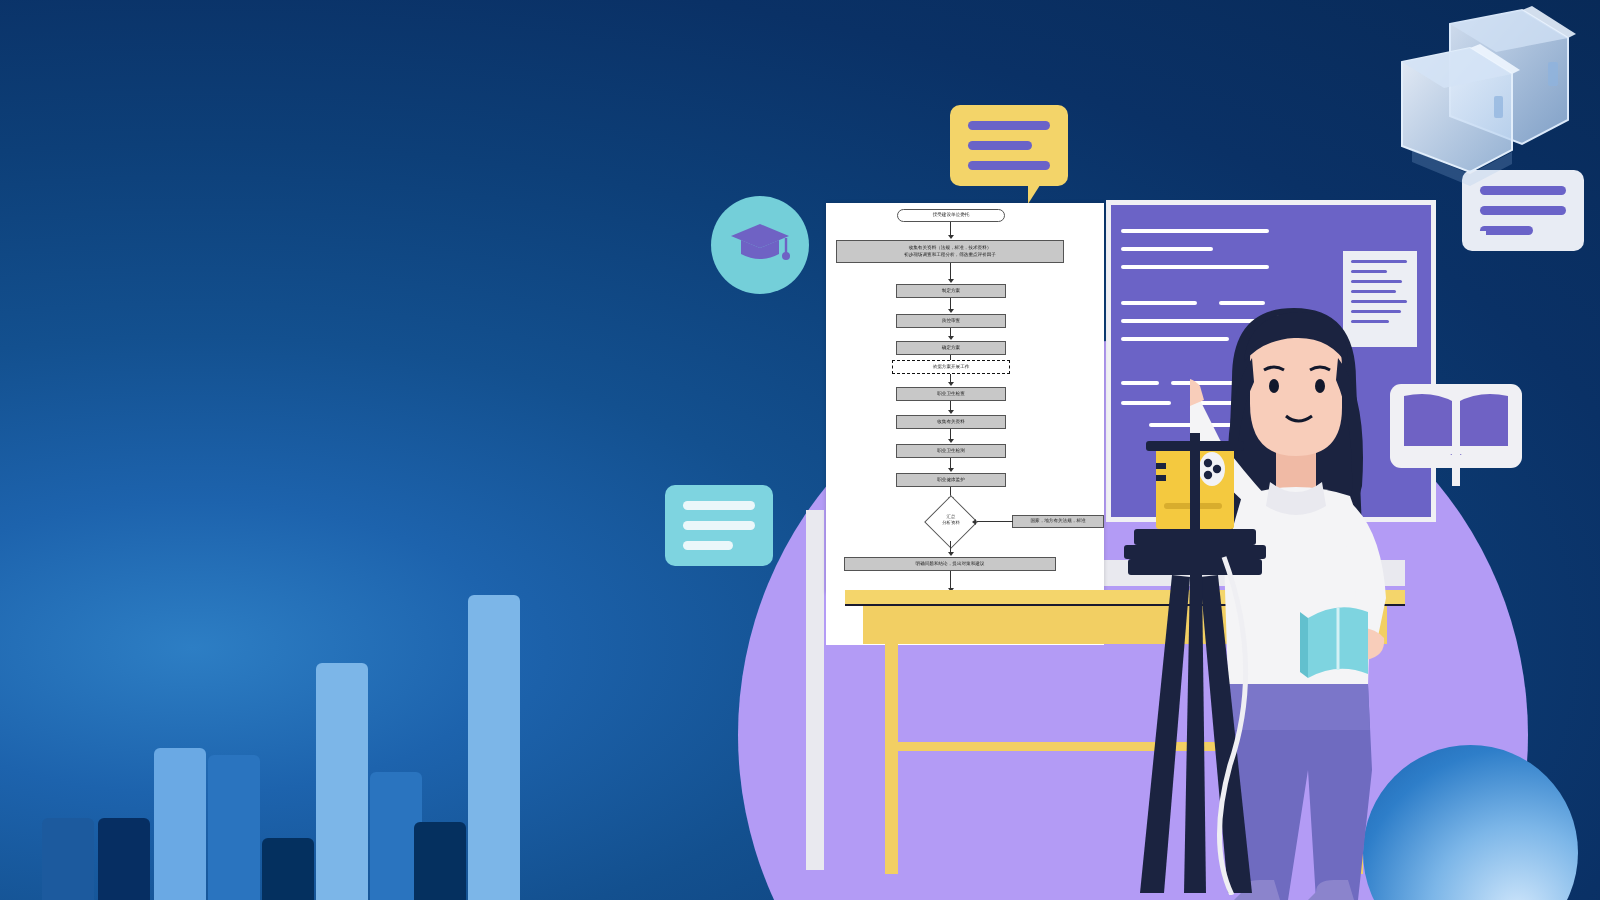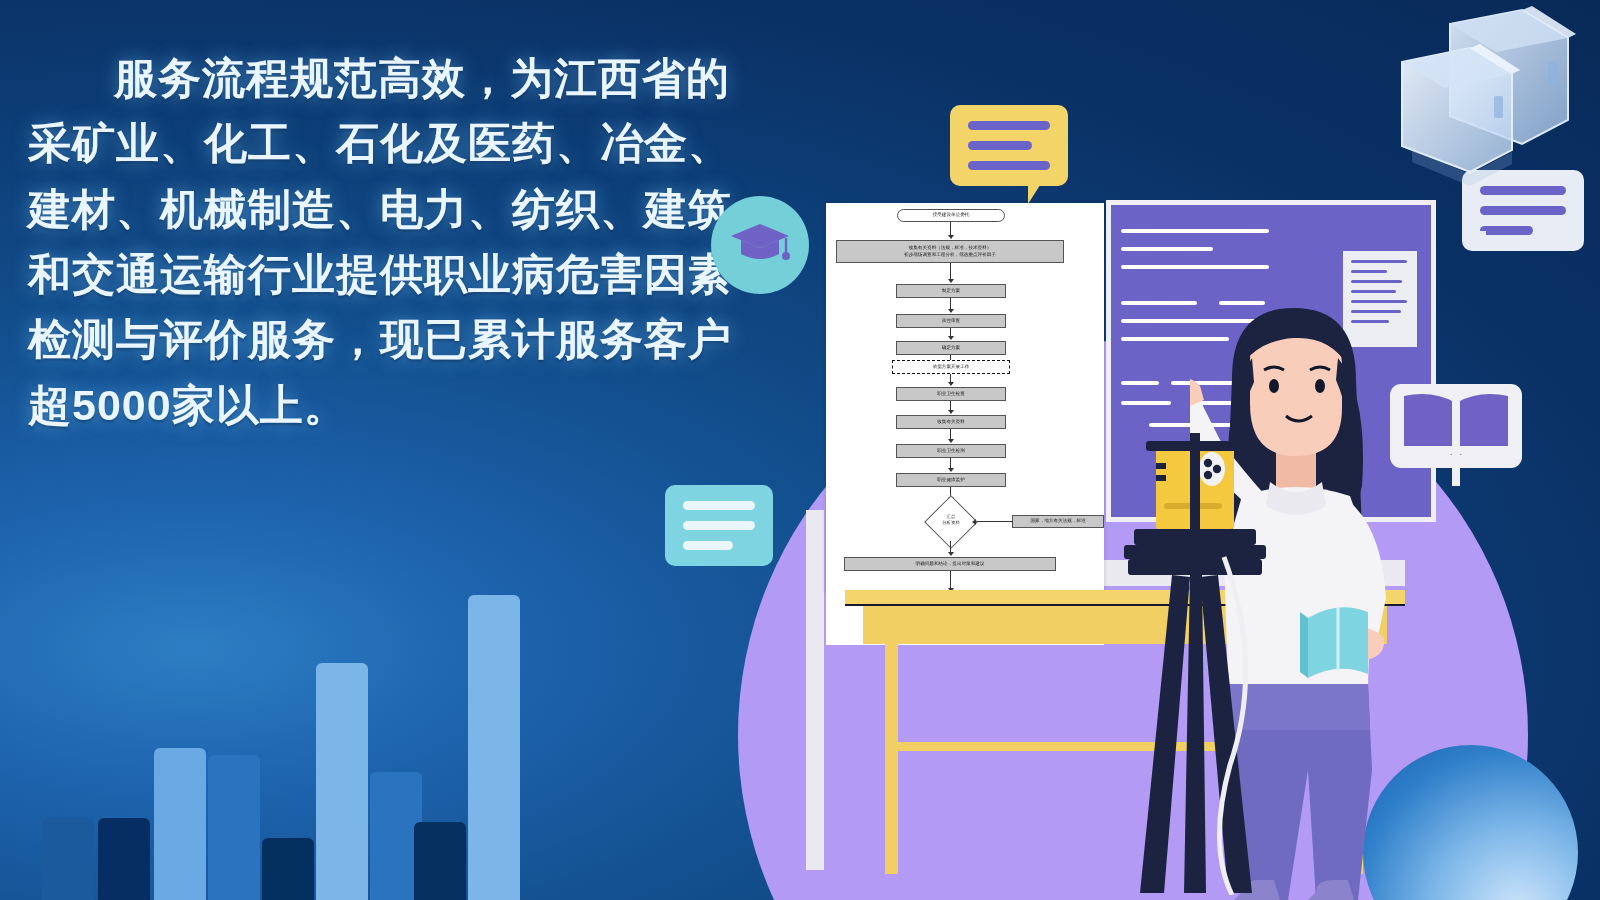--- a/index.html
+++ b/index.html
@@ -152,21 +152,20 @@
     <div class="bar" style="left:262px; width:52px; height:62px;  background:#04305f;"></div>
     <div class="bar" style="left:316px; width:52px; height:237px; background:#7cb6e8;"></div>
     <div class="bar" style="left:370px; width:52px; height:128px; background:#2a74bf;"></div>
     <div class="bar" style="left:414px; width:52px; height:78px;  background:#05305f;"></div>
     <div class="bar" style="left:468px; width:52px; height:305px; background:#7cb6e8;"></div>
   </div>
 
   <div class="purple-circle"></div>
   <div class="blue-ball"></div>
 
-  <div class="headline">服务流程规范高效，为江西省的采矿业、化工、石化及医药、冶金、建材、机械制造、电力、纺织、建筑和交通运输行业提供职业病危害因素检测与评价服务，现已累计服务客户超5000家以上。</div>
 
   <div class="cap-badge">
     <svg width="62" height="48" viewBox="0 0 62 48">
       <polygon points="31,3 60,15 31,27 2,15" fill="#6f62c4"></polygon>
       <path d="M12 19 L12 33 Q31 43 50 33 L50 19 L31 27 Z" fill="#6f62c4"></path>
       <path d="M57,17 L57,32" stroke="#6f62c4" stroke-width="2.4" fill="none"></path>
       <circle cx="57" cy="35" r="4" fill="#6f62c4"></circle>
     </svg>
   </div>
 

